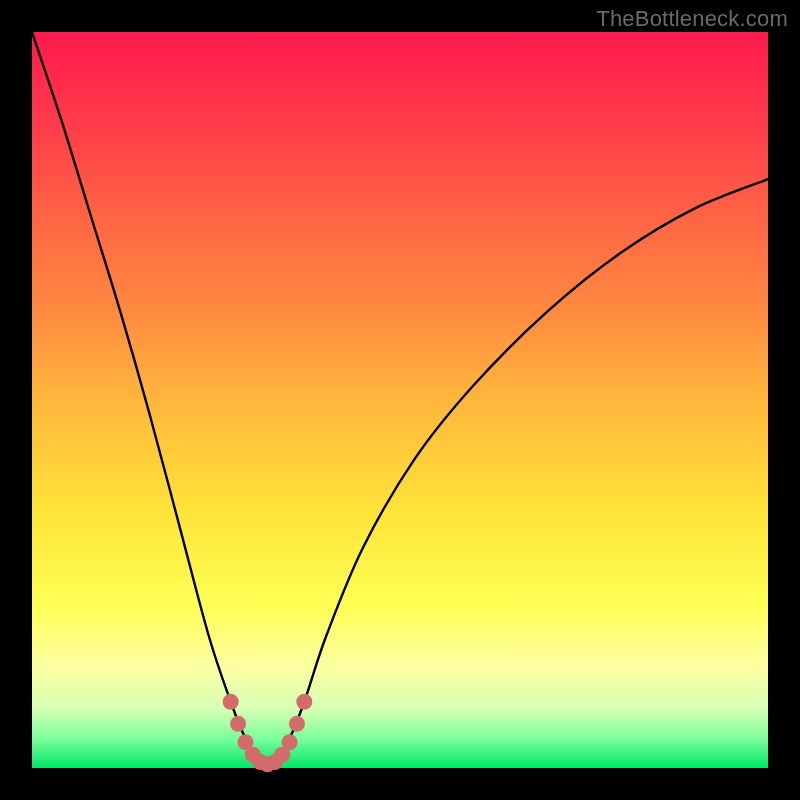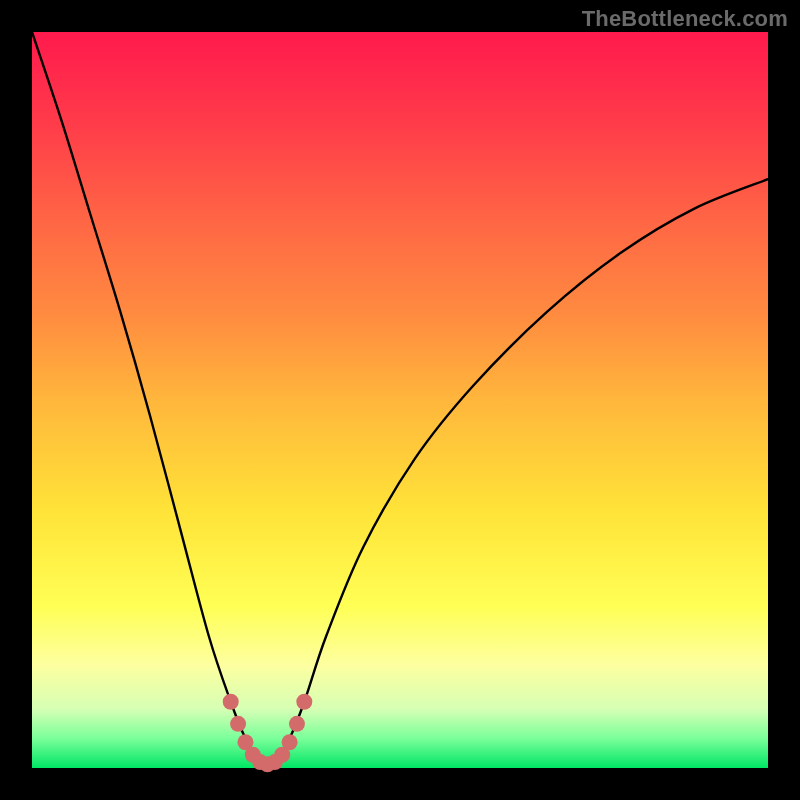--- a/index.html
+++ b/index.html
@@ -29,21 +29,21 @@
       #d6ffb4 92%,
       #7aff9a 96%,
       #00e565 100%);
   }
   .watermark {
     position: absolute;
     top: 6px;
     right: 12px;
     color: #6a6a6a;
     font-size: 22px;
-    font-weight: 700;
+    font-weight: 400;
     letter-spacing: 0.2px;
     user-select: none;
   }
   svg.curve {
     position: absolute;
     left: 0;
     top: 0;
     width: 736px;
     height: 736px;
     overflow: visible;

